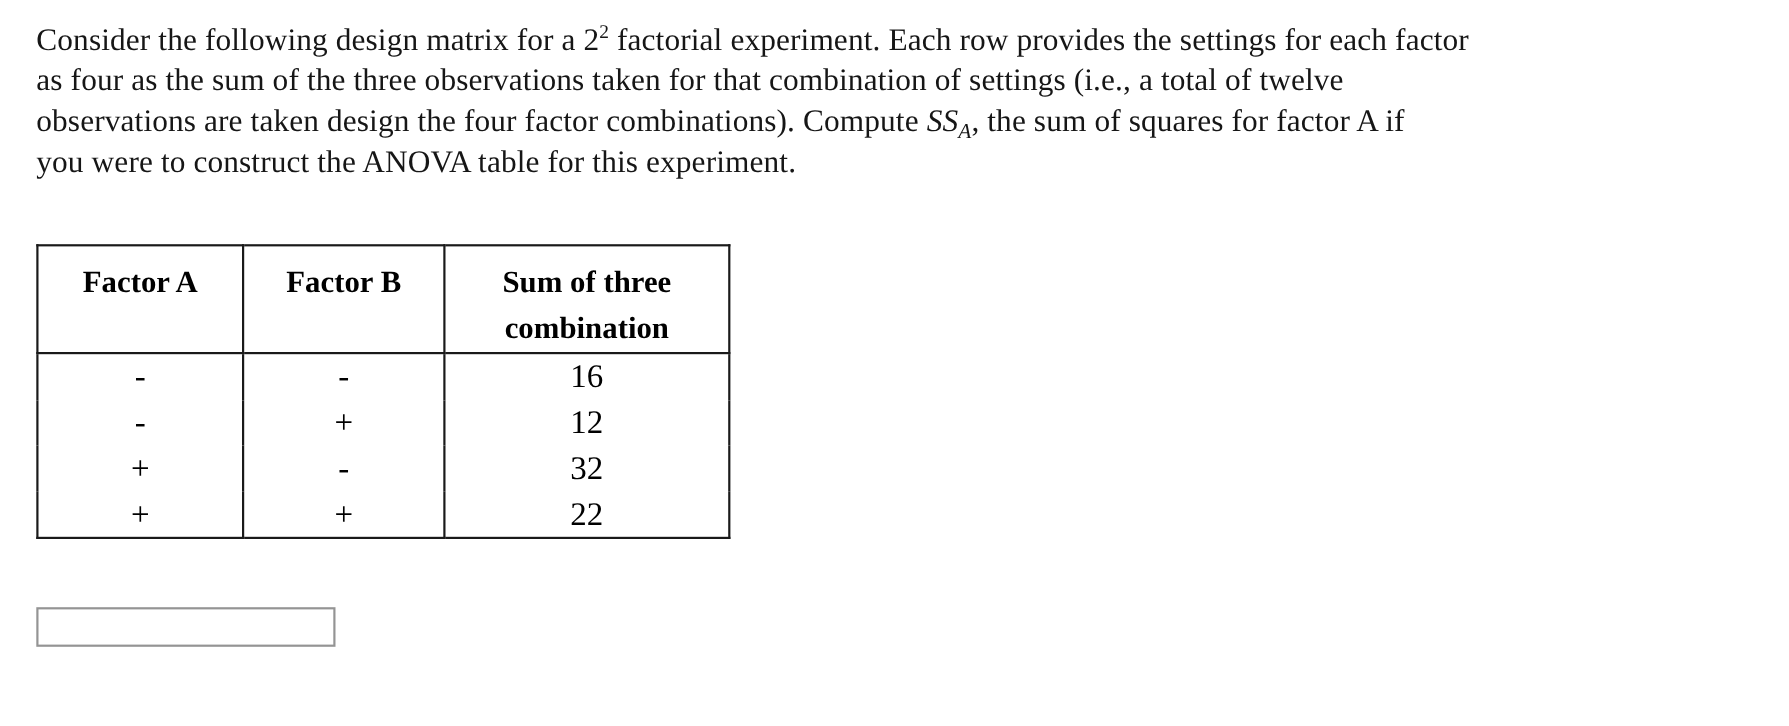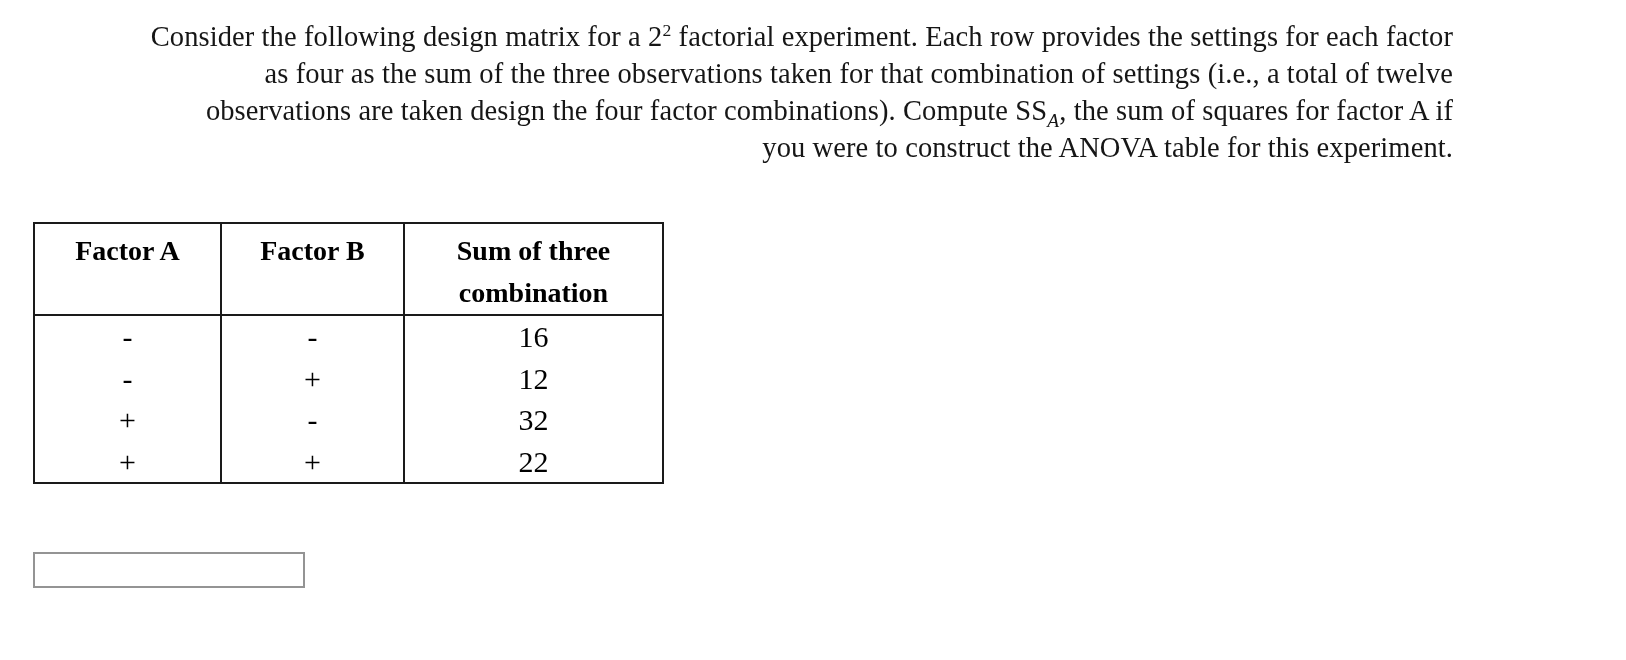--- a/index.html
+++ b/index.html
@@ -29,27 +29,28 @@
     position: absolute;
     left: 33px;
     top: 18px;
     width: 1420px;
     font-size: 28.5px;
     line-height: 37px;
     text-align: left;
     letter-spacing: 0.1px;
     color: #161616;
   }
-  .prompt .ln { display: block; white-space: nowrap; text-align: right; }
+  .prompt .ln { display: block; white-space: nowrap; }
   sup.exp {
     font-size: 0.62em;
     vertical-align: super;
     line-height: 0;
   }
   .mathit {
+    font-style: italic;
     font-family: "Liberation Serif", "DejaVu Serif", serif;
   }
   sub.mathsub {
     font-style: italic;
     font-size: 0.68em;
     vertical-align: sub;
     line-height: 0;
   }
 
   
@@ -69,21 +70,21 @@
     text-align: center;
     vertical-align: middle;
     font-weight: normal;
   }
   table.matrix th {
     font-weight: bold;
     font-size: 28px;
     line-height: 42px;
     height: 83px;
     vertical-align: top;
-    padding-top: 6px;
+    padding-top: 12px;
   }
   th.c1 { width: 185px; }
   th.c2 { width: 181px; border-radius: 28px; }
   th.c3 { width: 257px; margin-left: 27px; }
   table.matrix td {
     font-size: 30px;
     height: 41.5px;
     line-height: 41.5px;
     border-top: none;
     border-bottom: none;

